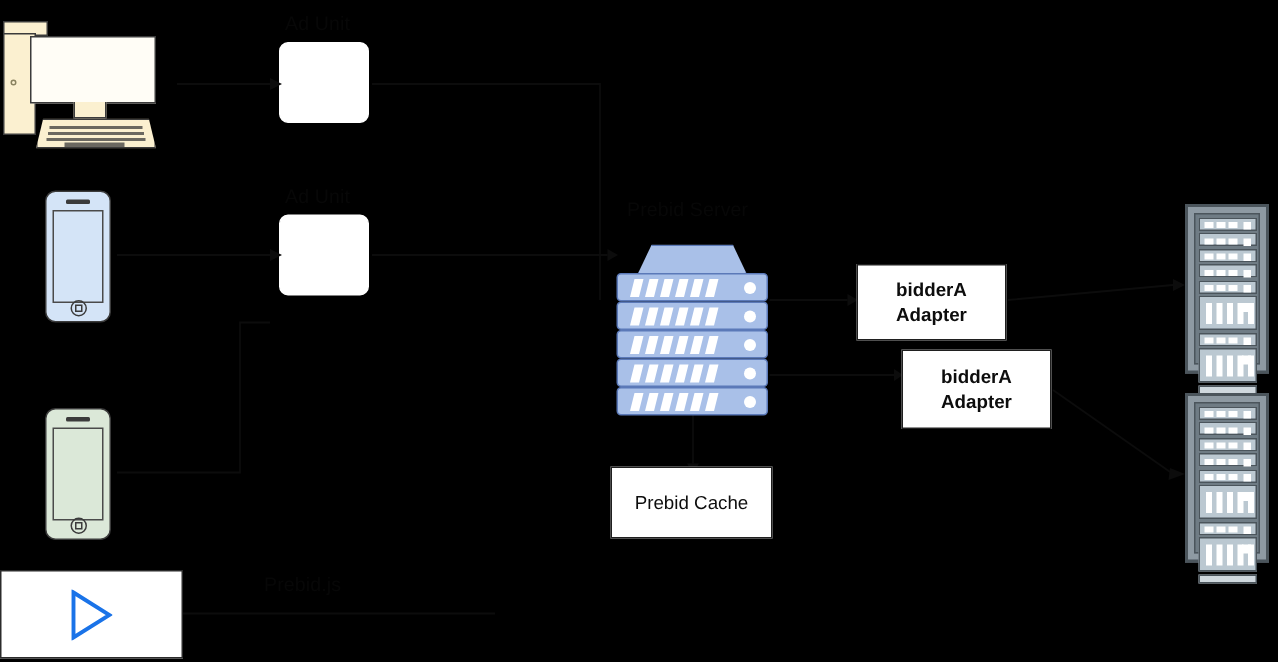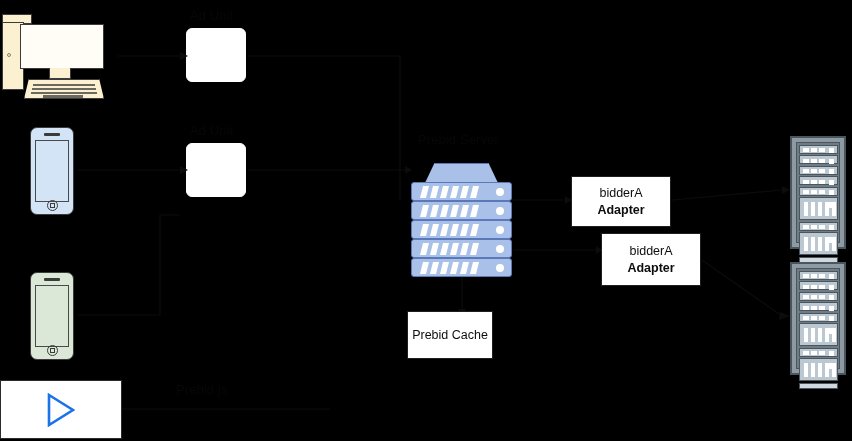--- a/index.html
+++ b/index.html
@@ -152,41 +152,41 @@
   .srv-slats { position: absolute; left: 8px; top: 2px; }
   .srv-led {
     position: absolute;
     right: 7px; top: 50%; width: 8px; height: 8px;
     margin-top: -4px;
     background: #ffffff; border-radius: 50%;
   }
 
   
   .cache-box {
-    left: 407px; top: 311px; width: 86px; height: 48px;
+    left: 407px; top: 311px; width: 108px; height: 48px;
     background: #ffffff;
     border: 1.2px solid #1f1f1f;
     box-sizing: border-box;
     display: flex; align-items: center; justify-content: center;
     color: #0d0d0d; font-size: 12.5px;
   }
 
   
   .adapter-box {
     background: #ffffff;
     border: 1.2px solid #1f1f1f;
     box-sizing: border-box;
     display: flex; flex-direction: column;
     align-items: center; justify-content: center;
     color: #0d0d0d; font-size: 12.5px;
     line-height: 1.35;
   }
   .adapter-a { left: 571px; top: 176px; width: 100px; height: 51px; z-index: 3; }
   .adapter-b { left: 601px; top: 233px; width: 100px; height: 53px; z-index: 4; }
-  .adapter-name { font-weight: normal; }
+  .adapter-name { font-weight: bold; }
   .adapter-kind { font-weight: bold; }
 
   
   .rack {
     width: 56px; height: 113px;
     background: #8e9aa3;
     border: 2.4px solid #4b555c;
     box-sizing: border-box;
     padding: 4px 4px;
   }

